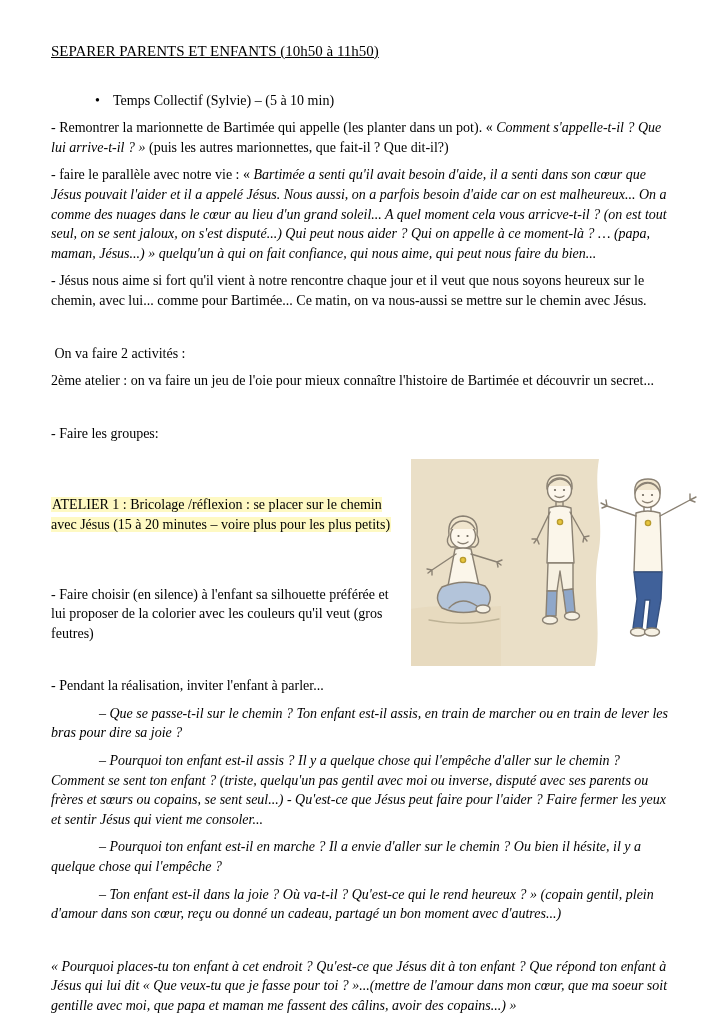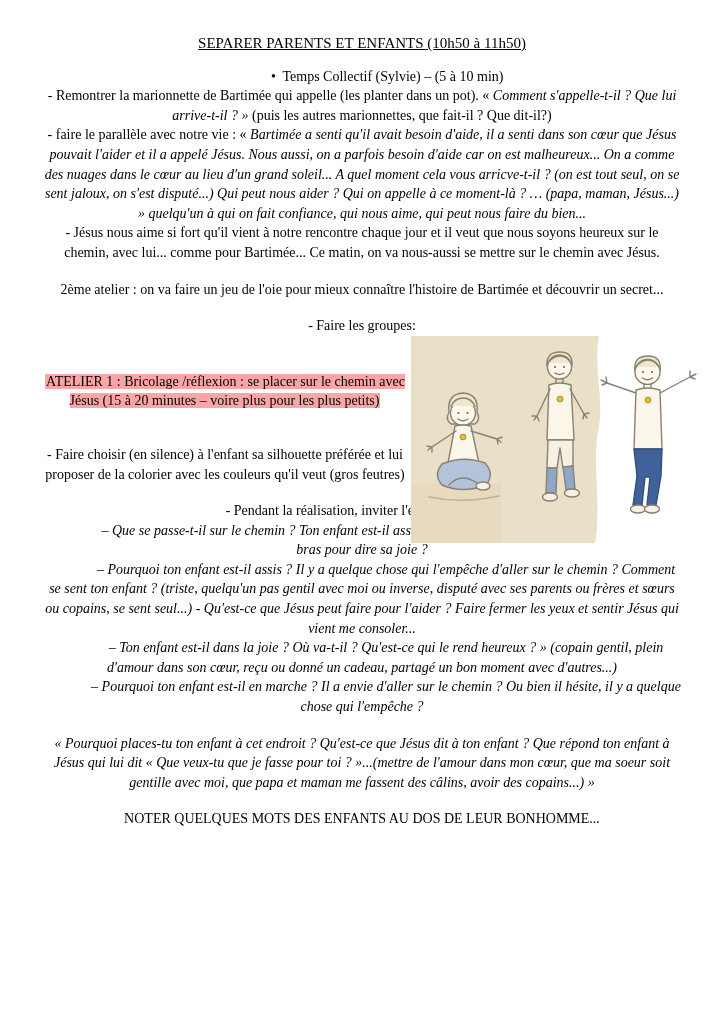--- a/index.html
+++ b/index.html
@@ -5,21 +5,21 @@
   html, body { margin: 0; padding: 0; }
   body {
     width: 724px; height: 1024px;
     background: #ffffff;
     font-family: "Liberation Serif", "DejaVu Serif", serif;
     font-size: 14px; line-height: 19.6px; color: #000;
     padding: 34px 43px 0 43px;
     box-sizing: border-box;
     overflow: hidden;
   }
-  p { margin: 0; text-align: center; }
+  p { margin: 8px; }
   .title { font-size: 15px; text-decoration: underline; }
   .it { font-style: italic; }
   .pre { white-space: pre-wrap; }
   .gap { height: 17px; }
   .gap-sm { height: 13px; }
   .gap-lg { height: 36px; }
   .bullet-row { padding-left: 44px; }
   .bullet { display: inline-block; width: 18px; }
   .hl { padding: 0 1px; }
   .atelier { position: relative; }
@@ -39,20 +39,21 @@
   <p class="bullet-row"><span class="bullet">•</span><span><span style="font-weight: normal;">Temps Collectif</span><span> (Sylvie) – (5 à 10 min)</span></span></p>
 
   <p><span>- Remontrer la marionnette de Bartimée qui appelle (les planter dans un pot). « </span><span style="font-style: italic;">Comment s'appelle-t-il ? Que lui arrive-t-il ? »</span><span> (puis les autres marionnettes, que fait-il ? Que dit-il?)</span></p>
 
   <p><span>- faire le parallèle avec notre vie : « </span><span style="font-style: italic;">Bartimée a senti qu'il avait besoin d'aide, il a senti dans son cœur que Jésus pouvait l'aider et il a appelé Jésus. Nous aussi, on a parfois besoin d'aide car on est malheureux... On a comme des nuages dans le cœur au lieu d'un grand soleil... A quel moment cela vous arricve-t-il ? (on est tout seul, on se sent jaloux, on s'est disputé...)  Qui peut nous aider ? Qui on appelle à ce moment-là ? … (papa, maman, Jésus...) » quelqu'un à qui on fait confiance, qui nous aime, qui peut nous faire du bien...</span></p>
 
   <p>- Jésus nous aime si fort qu'il vient à notre rencontre chaque jour et il veut que nous soyons heureux sur le chemin, avec lui... comme pour Bartimée... Ce matin, on va nous-aussi se mettre sur le chemin avec Jésus.</p>
 
   <div class="gap"></div>
 
+  <p class="pre"> On va faire 2 activités :</p>
   <p>2ème atelier : on va faire un jeu de l'oie pour mieux connaître l'histoire de Bartimée et découvrir un secret...</p>
 
   <div class="gap"></div>
 
   <p>- Faire les groupes:</p>
 
   <div class="gap-lg"></div>
 
   <div class="atelier">
 
@@ -111,39 +112,39 @@
           <path d="M249 57 L279 41 M279 41 l6 -3 M279 41 l5 2 M279 41 l0 -6"></path>
           <circle cx="237" cy="64" r="2.6" fill="#e8c63e" stroke="#b79a2e"></circle>
           <path d="M223 113 L251 113 L250 140 L245 169 L236 169 L239 141 L234 141 L231 169 L222 169 L226 140 Z" fill="#40619a" stroke="#35507f"></path>
           <ellipse cx="227" cy="173" rx="7.5" ry="4" fill="#f6f1e4"></ellipse>
           <ellipse cx="241" cy="173" rx="7.5" ry="4" fill="#f6f1e4"></ellipse>
         </g>
       </svg>
     </div>
 
     <div class="atelier-left">
-      <p><span class="hl" style="background-color: #fca5a5;">ATELIER 1 : Bricolage /réflexion : se placer sur le chemin avec Jésus (15 à 20 minutes – voire plus pour les plus petits)</span></p>
+      <p><span class="hl" style="background-color: #fef9c3;">ATELIER 1 : Bricolage /réflexion : se placer sur le chemin avec Jésus (15 à 20 minutes – voire plus pour les plus petits)</span></p>
 
       <div class="gap"></div>
 
 
       <div class="gap"></div>
 
       <p>- Faire choisir (en silence) à l'enfant sa silhouette préférée et lui proposer de la colorier avec les couleurs qu'il veut (gros feutres)</p>
     </div>
   </div>
 
   <div class="gap"></div>
 
   <p>- Pendant la réalisation, inviter l'enfant à parler...</p>
 
   <p class="q it">– Que se passe-t-il sur le chemin ? Ton enfant est-il assis, en train de marcher ou en train de lever les bras pour dire sa joie ?</p>
   <p class="q it">– Pourquoi ton enfant est-il assis ? Il y a quelque chose qui l'empêche d'aller sur le chemin ? Comment se sent ton enfant ? (triste, quelqu'un pas gentil avec moi ou inverse, disputé avec ses parents ou frères et sœurs ou copains, se sent seul...) - Qu'est-ce que Jésus peut faire pour l'aider ? Faire fermer les yeux et sentir Jésus qui vient me consoler...</p>
+  <p class="q it">– Pourquoi ton enfant est-il en marche ? Il a envie d'aller sur le chemin ? Ou bien il hésite, il y a quelque chose qui l'empêche ?</p>
   <p class="q it">– Ton enfant est-il dans la joie ? Où va-t-il ? Qu'est-ce qui le rend heureux ? » (copain gentil, plein d'amour dans son cœur, reçu ou donné un cadeau, partagé un bon moment avec d'autres...)</p>
-  <p class="q it">– Pourquoi ton enfant est-il en marche ? Il a envie d'aller sur le chemin ? Ou bien il hésite, il y a quelque chose qui l'empêche ?</p>
 
   <div class="gap"></div>
 
   <p class="it">« Pourquoi places-tu ton enfant à cet endroit ? Qu'est-ce que Jésus dit à ton enfant ? Que répond ton enfant à Jésus qui lui dit « Que veux-tu que je fasse pour toi ? »...(mettre de l'amour dans mon cœur, que ma soeur soit gentille avec moi, que papa et maman me fassent des câlins, avoir des copains...) »</p>
 
   <div class="gap"></div>
 
   <p>NOTER QUELQUES MOTS DES ENFANTS AU DOS DE LEUR BONHOMME...</p>
 
 </div>

